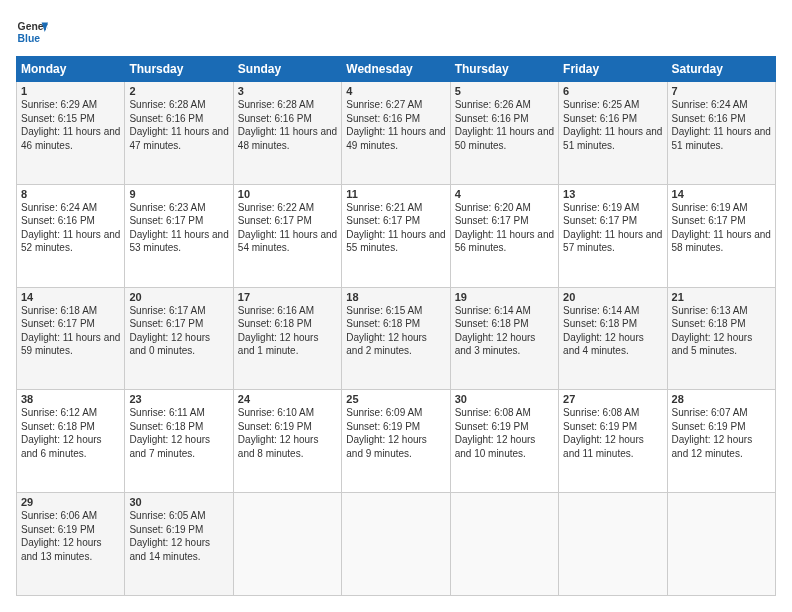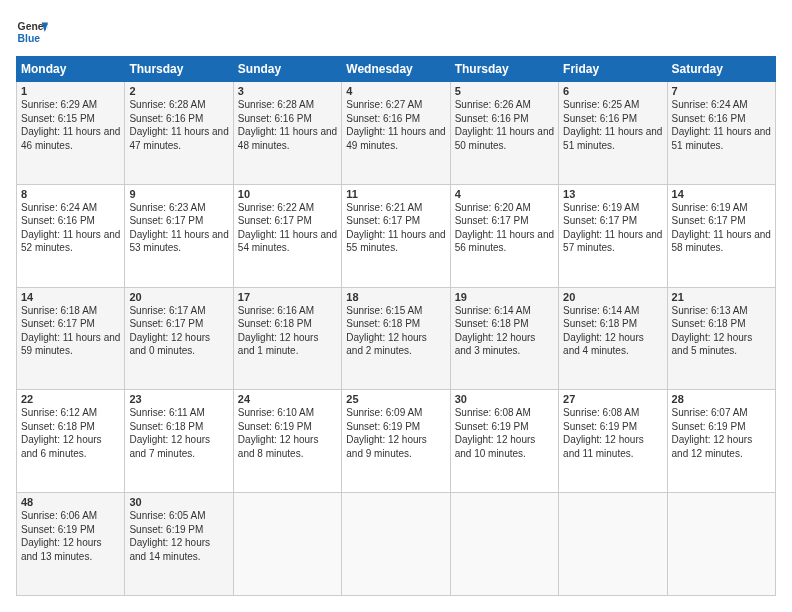--- a/index.html
+++ b/index.html
@@ -289,21 +289,21 @@
             <span class="day-number">21</span>
         <div class="day-info">
           Sunrise: 6:13 AM<br>
           Sunset: 6:18 PM<br>
           Daylight: 12 hours and 5 minutes.
         </div>
           </td>
         </tr>
         <tr>
           <td>
-            <span class="day-number">22</span>
+            <span class="day-number">38</span>
         <div class="day-info">
           Sunrise: 6:12 AM<br>
           Sunset: 6:18 PM<br>
           Daylight: 12 hours and 6 minutes.
         </div>
           </td>
           <td>
             <span class="day-number">23</span>
         <div class="day-info">
           Sunrise: 6:11 AM<br>
@@ -347,21 +347,21 @@
             <span class="day-number">28</span>
         <div class="day-info">
           Sunrise: 6:07 AM<br>
           Sunset: 6:19 PM<br>
           Daylight: 12 hours and 12 minutes.
         </div>
           </td>
         </tr>
         <tr>
           <td>
-            <span class="day-number">48</span>
+            <span class="day-number">29</span>
         <div class="day-info">
           Sunrise: 6:06 AM<br>
           Sunset: 6:19 PM<br>
           Daylight: 12 hours and 13 minutes.
         </div>
           </td>
           <td>
             <span class="day-number">30</span>
         <div class="day-info">
           Sunrise: 6:05 AM<br>

